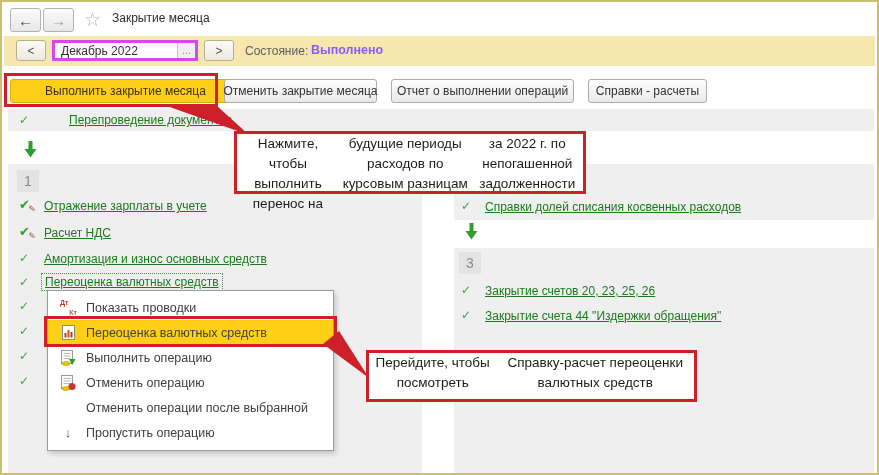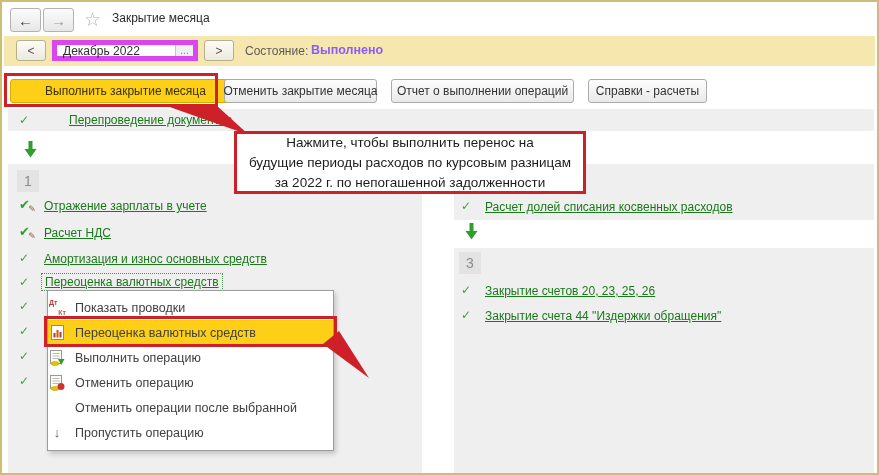--- a/index.html
+++ b/index.html
@@ -15,21 +15,21 @@
              display:flex; align-items:center; justify-content:center; cursor:pointer; }
   .nav-btn.dim { color:#9a9a9a; }
   .star { font-size:19px; color:#b0b0b0; }
   .page-title { font-size:12px; color:#2b2b2b; white-space:nowrap; }
 
   
   .period-bar { left:2px; right:2px; top:34px; height:30px; background:#f6e7ae; }
   .small-btn { width:30px; height:21px; border:1px solid #b5af8e; border-radius:3px;
                background:linear-gradient(#fcfbf6,#eceadf); color:#555; font-size:12px;
                display:flex; align-items:center; justify-content:center; cursor:pointer; }
-  .period-input { width:146px; height:21px; background:#fff; border:5px solid #d946ef;
+  .period-input { width:146px; height:21px; background:#fff; border:3px solid #d946ef;
                   display:flex; align-items:center; font-size:12px; color:#2f2f2f; }
   .period-input .val { flex:1; padding-left:6px; white-space:nowrap; }
   .period-input .dots { width:18px; height:100%; border-left:1px solid #c4c4c4;
                         background:#efefef; color:#8b8b8b; font-size:10px;
                         display:flex; align-items:center; justify-content:center; cursor:pointer; }
   .status-label { font-size:12px; color:#5c5c5c; }
   .status-value { font-size:12.5px; color:#8b5cf6; font-weight:bold; }
 
   
   .btn { height:24px; border:1px solid #ababab; border-radius:3px; font-size:12px; color:#333;
@@ -46,34 +46,34 @@
   .link { color:#1a7a1a; text-decoration:underline; font-size:12px; white-space:nowrap; cursor:pointer; }
   .link.focused { border:1px dotted #4a934a; padding:1px 3px; }
   .check { position:absolute; color:#3aa33a; font-size:12px; line-height:14px; }
   .check-bold { position:absolute; color:#28a228; font-size:13px; font-weight:bold; line-height:14px; }
   .pencil { position:absolute; font-size:9px; color:#8d5a3a; right:-6px; bottom:-4px; }
 
   
   .menu { position:absolute; left:45px; top:288px; width:287px; background:#fff;
           border:1px solid #9b9b9b; padding:4px 0 5px 0; z-index:5;
           box-shadow:2px 3px 5px rgba(0,0,0,0.18); }
-  .menu-item { display:flex; align-items:center; height:25px; 
+  .menu-item { display:flex; align-items:center; height:25px; padding-left:11px;
                font-size:12.5px; color:#404040; cursor:pointer; }
   .menu-item.hl { background:#fdd017; }
   .mi-icon { width:18px; height:18px; margin-right:9px; flex:none; position:relative;
              display:flex; align-items:center; justify-content:center; }
   .dtkt { width:18px; height:18px; position:relative; font-weight:bold; font-size:7px; }
   .dtkt .dt { position:absolute; left:1px; top:0; color:#bf3a2b; }
   .dtkt .kt { position:absolute; right:0; bottom:1px; color:#9c6a55; }
   .skip-arrow { font-size:13px; color:#555; font-weight:bold; }
 
   
   .red-frame { position:absolute; border:3px solid #ce2029; z-index:11; pointer-events:none; }
   .callout { position:absolute; background:#fff; border:3px solid #ce2029; z-index:10;
-             display:flex; flex-direction:column; justify-content:center; text-align:center;
+             display:flex; flex-direction:row; justify-content:center; text-align:center;
              font-size:13.5px; color:#1c1c1c; line-height:20px; }
   #wedges { position:absolute; left:0; top:0; z-index:9; pointer-events:none; }
 
   .flow-arrow { position:absolute; }
 </style>
 </head>
 <body>
 
 <div id="app">
 
@@ -130,21 +130,21 @@
 
   <span class="check" style="left:17px; top:273px;">✓</span>
   <span class="abs link focused" style="left:39px; top:271px;">Переоценка валютных средств</span>
 
   <span class="check" style="left:17px; top:297px;">✓</span>
   <span class="check" style="left:17px; top:322px;">✓</span>
   <span class="check" style="left:17px; top:347px;">✓</span>
   <span class="check" style="left:17px; top:372px;">✓</span>
 
   <span class="check" style="left:459px; top:197px;">✓</span>
-  <span class="abs link" style="left:483px; top:198px;">Расчет долей списания косвенных расходов</span>
+  <span class="abs link" style="left:483px; top:198px;">Справки долей списания косвенных расходов</span>
 
   <svg class="flow-arrow" style="left:463px; top:221px;" width="13" height="17" viewBox="0 0 13 17">
     <path d="M4.5 0 L8.5 0 L8.5 8 L12.5 8 L6.5 16.5 L0.5 8 L4.5 8 Z" fill="#2e9e2e"></path>
   </svg>
 
   <div class="badge" style="left:457px; top:250px;">3</div>
 
   <span class="check" style="left:459px; top:281px;">✓</span>
   <span class="abs link" style="left:483px; top:282px;">Закрытие счетов 20, 23, 25, 26</span>
 
@@ -214,14 +214,18 @@
   </svg>
 
   <div class="red-frame" style="left:2px; top:71px; width:214px; height:34px;"></div>
   <div class="red-frame" style="left:42px; top:314px; width:293px; height:31px;"></div>
 
   <div class="callout" style="left:232px; top:129px; width:352px; height:63px;">
     <div>Нажмите, чтобы выполнить перенос на</div>
     <div>будущие периоды расходов по курсовым разницам</div>
     <div>за 2022 г. по непогашенной задолженности</div>
   </div>
+  <div class="callout" style="left:364px; top:348px; width:331px; height:52px;">
+    <div>Перейдите, чтобы посмотреть</div>
+    <div>Справку-расчет переоценки валютных средств</div>
+  </div>
 
 </div>
 
 </body></html>

